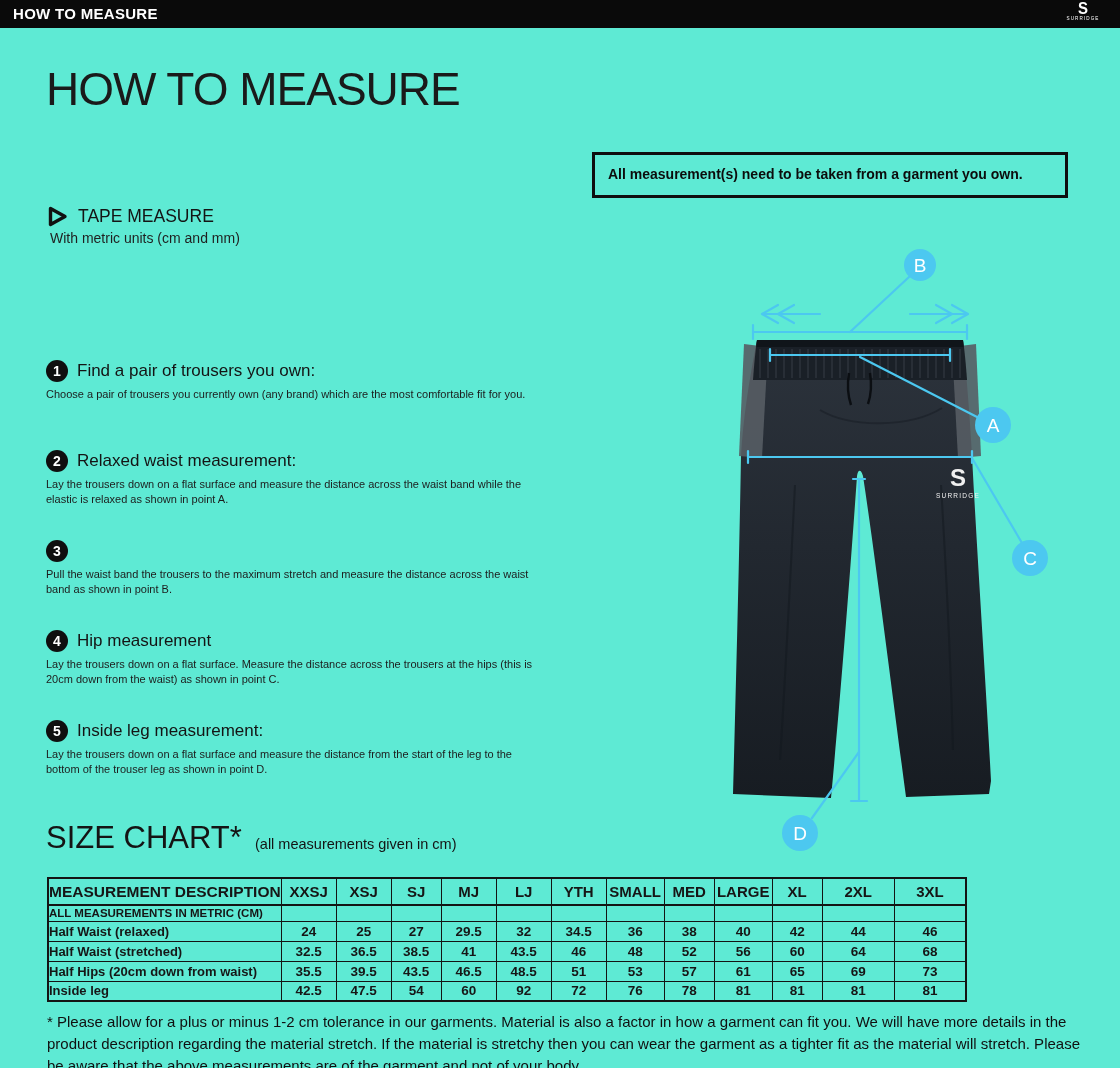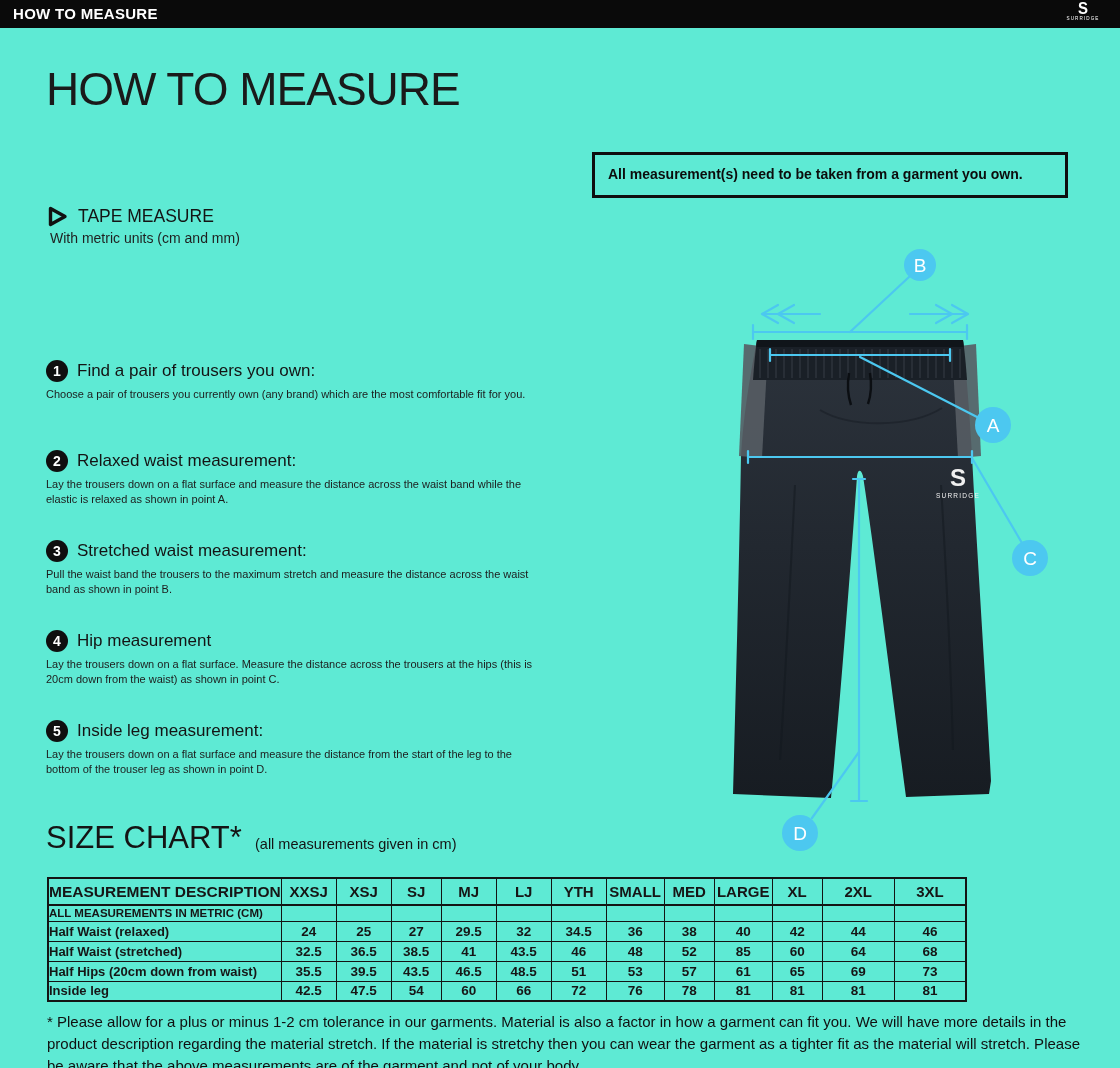--- a/index.html
+++ b/index.html
@@ -102,21 +102,20 @@
       <div class="step" style="top: 450px;">
         <div class="step-head">
           <span class="step-num">2</span>
           <span class="step-title">Relaxed waist measurement:</span>
         </div>
         <div class="step-body">Lay the trousers down on a flat surface and measure the distance across the waist band while the elastic is relaxed as shown in point A.</div>
       </div>
       <div class="step" style="top: 540px;">
         <div class="step-head">
           <span class="step-num">3</span>
-          <span class="step-title">Stretched waist measurement:</span>
         </div>
         <div class="step-body">Pull the waist band the trousers to the maximum stretch and measure the distance across the waist band as shown in point B.</div>
       </div>
       <div class="step" style="top: 630px;">
         <div class="step-head">
           <span class="step-num">4</span>
           <span class="step-title">Hip measurement</span>
         </div>
         <div class="step-body">Lay the trousers down on a flat surface. Measure the distance across the trousers at the hips (this is 20cm down from the waist) as shown in point C.</div>
       </div>
@@ -274,21 +273,21 @@
         <tr class="data-row">
           <td class="row-label">Half Waist (stretched)</td>
           <td class="cell-value">32.5</td>
           <td class="cell-value">36.5</td>
           <td class="cell-value">38.5</td>
           <td class="cell-value">41</td>
           <td class="cell-value">43.5</td>
           <td class="cell-value">46</td>
           <td class="cell-value">48</td>
           <td class="cell-value">52</td>
-          <td class="cell-value">85</td>
+          <td class="cell-value">56</td>
           <td class="cell-value">60</td>
           <td class="cell-value">64</td>
           <td class="cell-value">68</td>
         </tr>
         <tr class="data-row">
           <td class="row-label">Half Hips (20cm down from waist)</td>
           <td class="cell-value">35.5</td>
           <td class="cell-value">39.5</td>
           <td class="cell-value">43.5</td>
           <td class="cell-value">46.5</td>
@@ -300,21 +299,21 @@
           <td class="cell-value">65</td>
           <td class="cell-value">69</td>
           <td class="cell-value">73</td>
         </tr>
         <tr class="data-row">
           <td class="row-label">Inside leg</td>
           <td class="cell-value">42.5</td>
           <td class="cell-value">47.5</td>
           <td class="cell-value">54</td>
           <td class="cell-value">60</td>
-          <td class="cell-value">66</td>
+          <td class="cell-value">92</td>
           <td class="cell-value">72</td>
           <td class="cell-value">76</td>
           <td class="cell-value">78</td>
           <td class="cell-value">81</td>
           <td class="cell-value">81</td>
           <td class="cell-value">81</td>
           <td class="cell-value">81</td>
         </tr>
       </tbody>
     </table>

